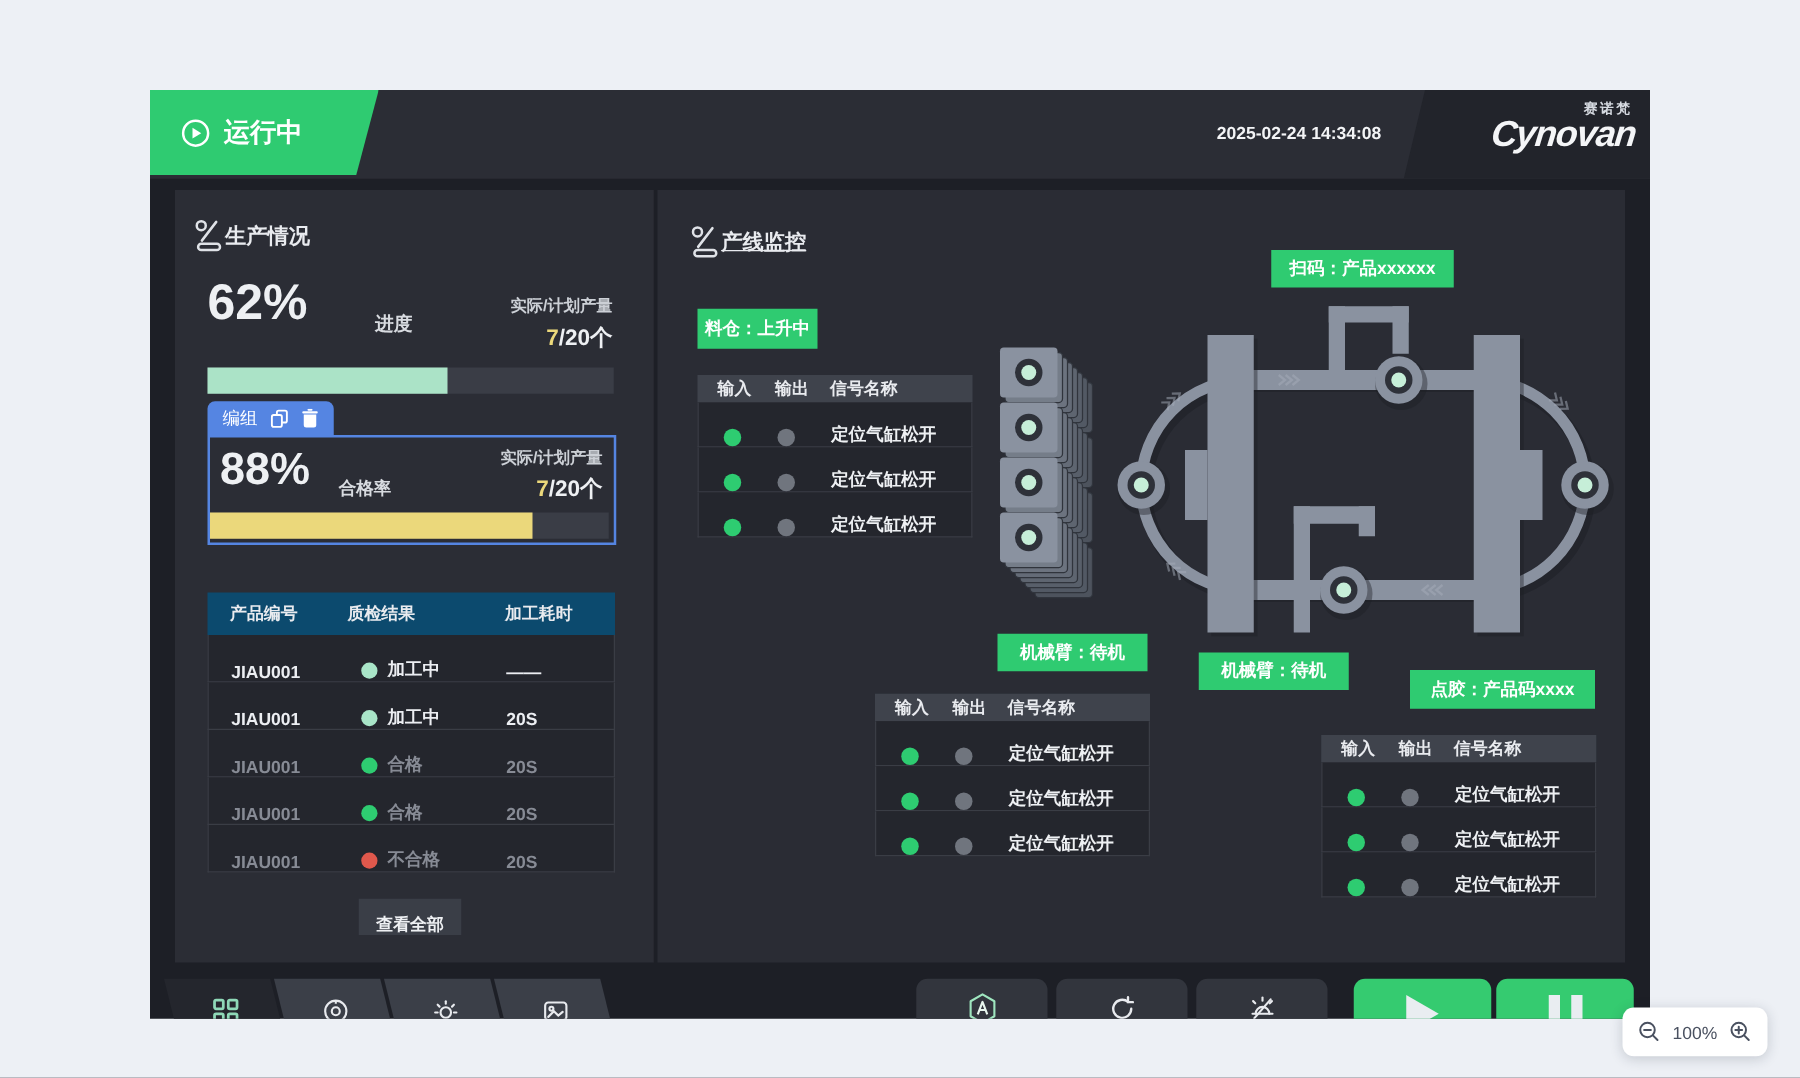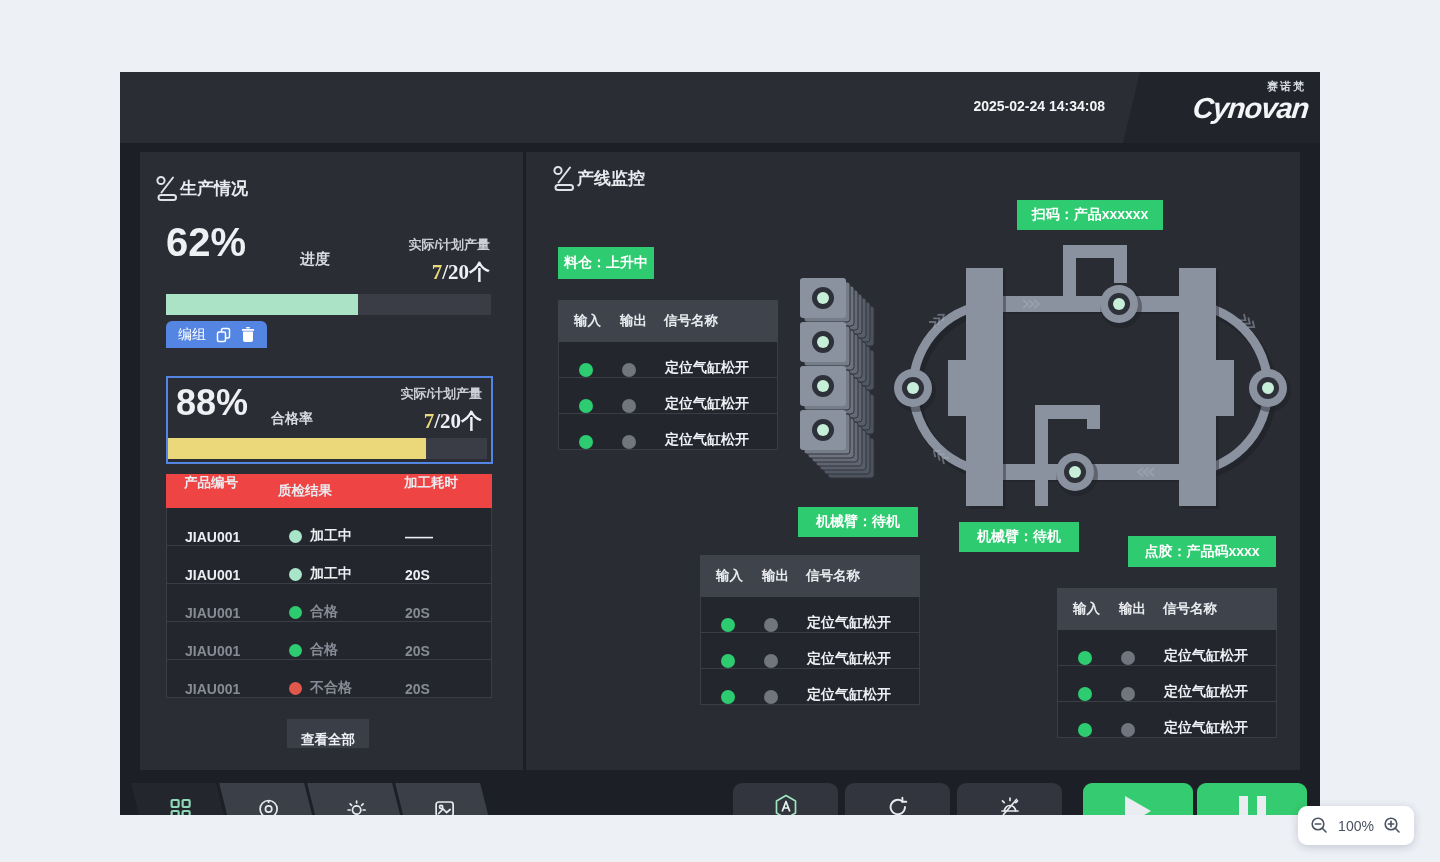--- a/index.html
+++ b/index.html
@@ -20,47 +20,47 @@
   
   .panel{position:absolute;top:80px;height:618px;background:#2b2d35;}
   .panel.left{left:20px;width:383px;}
   .panel.right{left:406px;width:774px;background:#2a2c34;}
   .panel-title{position:absolute;display:flex;align-items:center;color:#e9ebef;font-size:17px;font-weight:700;}
   
   .stat1-value{position:absolute;left:26px;top:68px;font-size:40px;font-weight:800;color:#eef0f3;}
   .stat1-label{position:absolute;left:160px;top:98px;font-size:15px;font-weight:700;color:#d8dbe0;}
   .plan-block{position:absolute;text-align:right;}
   .plan-label{font-size:13px;color:#ccd0d6;font-weight:700;}
-  .plan-value{font-size:21px;font-weight:800;color:#eef0f3;margin-top:4px;font-family:Liberation Serif, serif;}
+  .plan-value{font-size:18px;font-weight:800;color:#eef0f3;margin-top:4px;}
   .hl{color:#ebd87b;}
   .bar{position:absolute;height:21px;background:#3a3d46;}
   .bar-fill{height:100%;}
   .fill-mint{background:#abe3c7;}
   .fill-yellow{background:#ebd87b;}
   .group-tag{position:absolute;left:26px;top:169px;height:27px;padding:0 12px;background:#5585e2;
     border-radius:6px 6px 0 0;display:flex;align-items:center;gap:10px;color:#fff;font-size:14px;font-weight:400;}
-  .selection{position:absolute;left:26px;top:196px;width:323px;height:84px;border:2px solid #5585e2;margin-top:28px;}
+  .selection{position:absolute;left:26px;top:196px;width:323px;height:84px;border:2px solid #5585e2;}
   .stat2-value{position:absolute;left:8px;top:4px;font-size:36px;font-weight:800;color:#eef0f3;}
   .stat2-label{position:absolute;left:103px;top:32px;font-size:14px;font-weight:700;color:#d8dbe0;}
   .data-table{position:absolute;left:26px;top:322px;width:326px;}
-  .t-head{display:flex;height:34px;background:#ef4444;font-size:13.5px;font-weight:700;color:#e9ebef;}
+  .t-head{display:flex;align-items:center;height:34px;background:#0c4a6e;font-size:13.5px;font-weight:700;color:#e9ebef;}
   .tc1{width:94px;padding-left:18px;box-sizing:content-box;}
   .tc2{width:126px;display:flex;align-items:center;}
   .tc3{flex:1;}
   .t-row{display:flex;align-items:flex-end;height:38px;background:#24262d;border:1px solid #3a3d45;border-top:none;
     box-sizing:border-box;font-size:14px;font-weight:700;color:#eceef2;}
   .t-row.dim{color:#878b95;}
   .dot{width:13px;height:13px;border-radius:50%;display:inline-block;margin:0 8px 0 10px;flex:none;}
   .view-all{position:absolute;left:147px;top:567px;height:29px;padding:12px 14px;background:#3a3e47;border:none;
     color:#eef0f3;font-size:13.5px;font-weight:700;font-family:inherit;cursor:pointer;}
   
   .badge{position:absolute;background:#2fcb71;color:#fff;font-weight:700;font-size:14px;
     display:flex;align-items:center;justify-content:center;}
   .signal-table{position:absolute;width:220px;}
-  .s-head{display:flex;align-items:center;height:42px;background:#3f434c;font-size:13.5px;font-weight:700;color:#e9ebef;}
+  .s-head{display:flex;align-items:center;height:22px;background:#3f434c;font-size:13.5px;font-weight:700;color:#e9ebef;}
   .sh1{padding-left:16px;width:46px;box-sizing:content-box;}
   .sh2{width:44px;}
   .s-row{display:flex;align-items:flex-end;height:36px;background:#24262d;border:1px solid #3a3d45;border-top:none;
     box-sizing:border-box;font-size:14px;font-weight:700;color:#eef0f3;}
   .sdot{width:14px;height:14px;border-radius:50%;flex:none;}
   .sdot.in{margin-left:20px;}
   .sdot.out{margin-left:29px;}
   .s-label{margin-left:29px;}
   .machine{position:absolute;left:260px;top:80px;}
   
@@ -84,20 +84,29 @@
     padding:0 12px;box-sizing:border-box;z-index:20;}
   .zoom-level{font-size:14px;color:#4a5160;}
   .icon-btn{background:none;border:none;padding:0;cursor:pointer;display:flex;}
 </style>
 </head>
 <body>
 
 <div class="window">
 
   <div class="topbar">
+    <div class="run-badge">
+      <span style="display:flex;">
+        <svg width="23" height="23" viewBox="0 0 23 23">
+          <circle cx="11.5" cy="11.5" r="10" fill="none" stroke="#fff" stroke-width="2"></circle>
+          <path d="M9 7.2 L16 11.5 L9 15.8 Z" fill="#fff"></path>
+        </svg>
+      </span>
+      <span>运行中</span>
+    </div>
     <div class="timestamp">2025-02-24 14:34:08</div>
     <div class="logo-wrap">
       <div class="brand-cn">赛诺梵</div>
       <div class="brand">Cynovan</div>
     </div>
   </div>
 
   <div class="panel left">
     <div class="panel-title" style="left:15px;top:22px;">
       <span style="display:flex;">
@@ -192,21 +201,21 @@
             <span class="dot" style="background-color: rgb(224, 88, 76);"></span>
             <span>不合格</span>
           </div>
         <div class="tc3">20S</div>
       </div>
     </div>
     <button class="view-all">查看全部</button>
   </div>
 
   <div class="panel right">
-    <div class="panel-title" style="left:26px;top:12px;">
+    <div class="panel-title" style="left:26px;top:27px;text-decoration:underline;">
       <span style="display:flex;">
         <svg width="25" height="28" viewBox="0 0 25 28">
           <circle cx="6" cy="6.5" r="3.6" fill="none" stroke="#dfe2e7" stroke-width="2"></circle>
           <line x1="18" y1="3.5" x2="6.5" y2="18.5" stroke="#dfe2e7" stroke-width="2" stroke-linecap="round"></line>
           <rect x="3.5" y="21" width="17.5" height="5" rx="2.5" fill="none" stroke="#dfe2e7" stroke-width="2"></rect>
         </svg>
       </span>
       <span>产线监控</span>
     </div>
 

